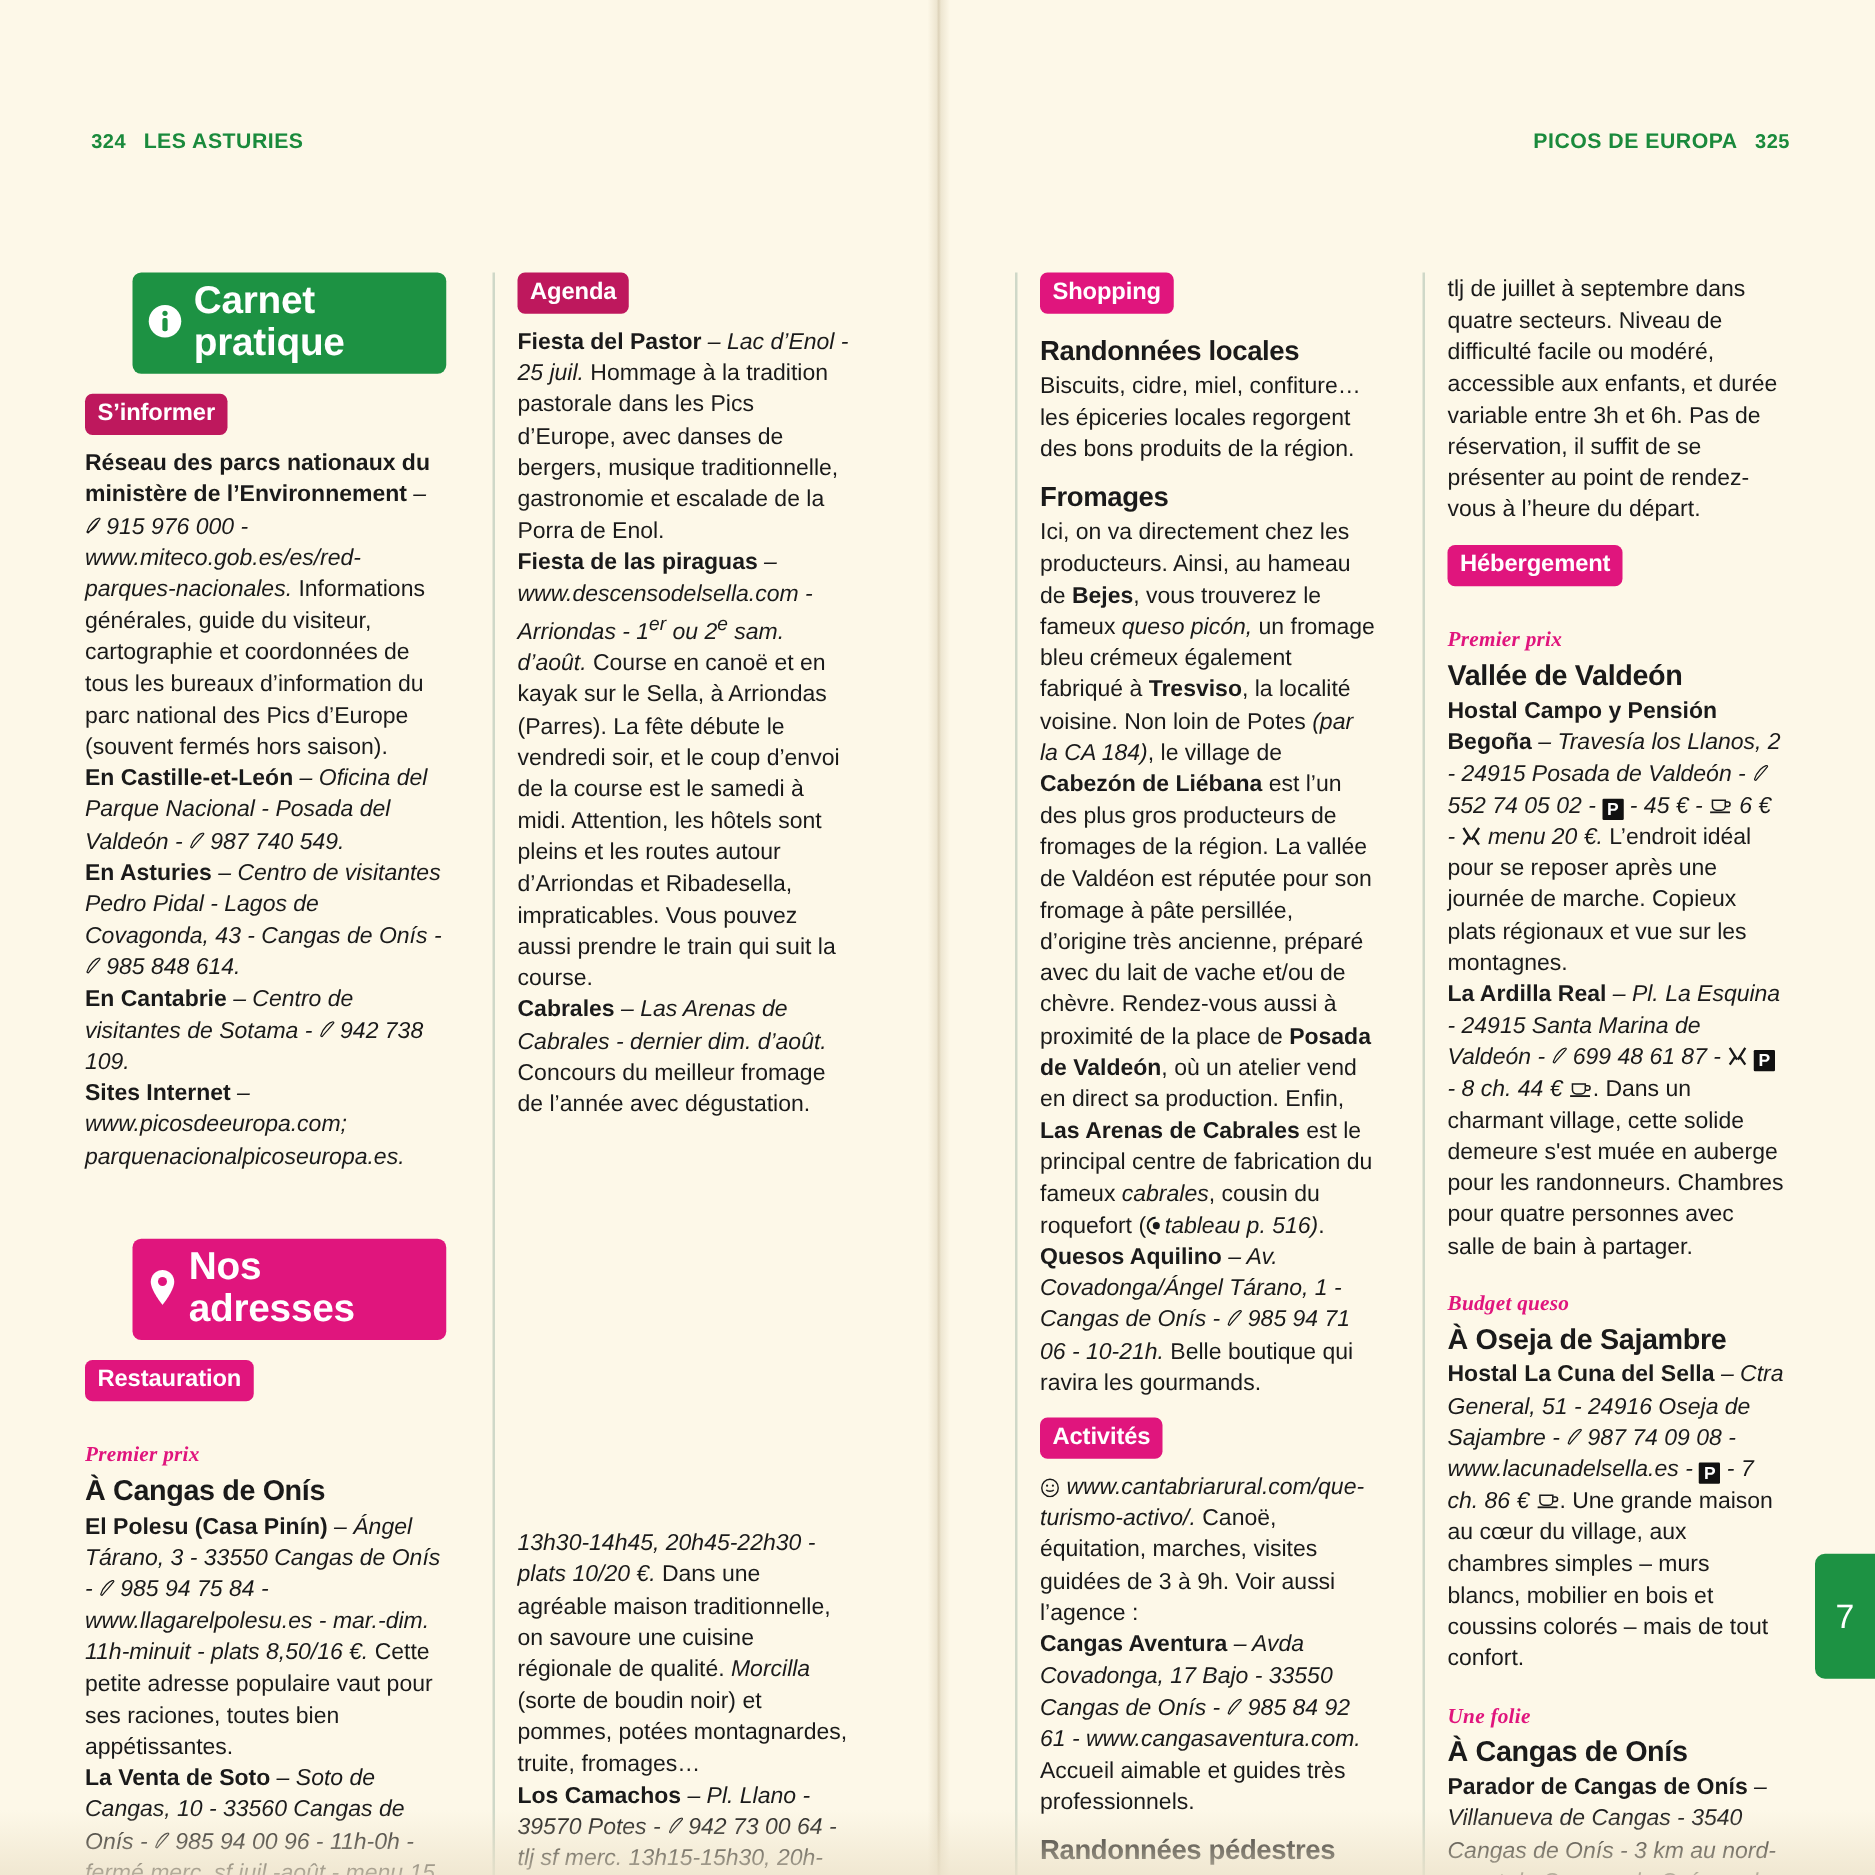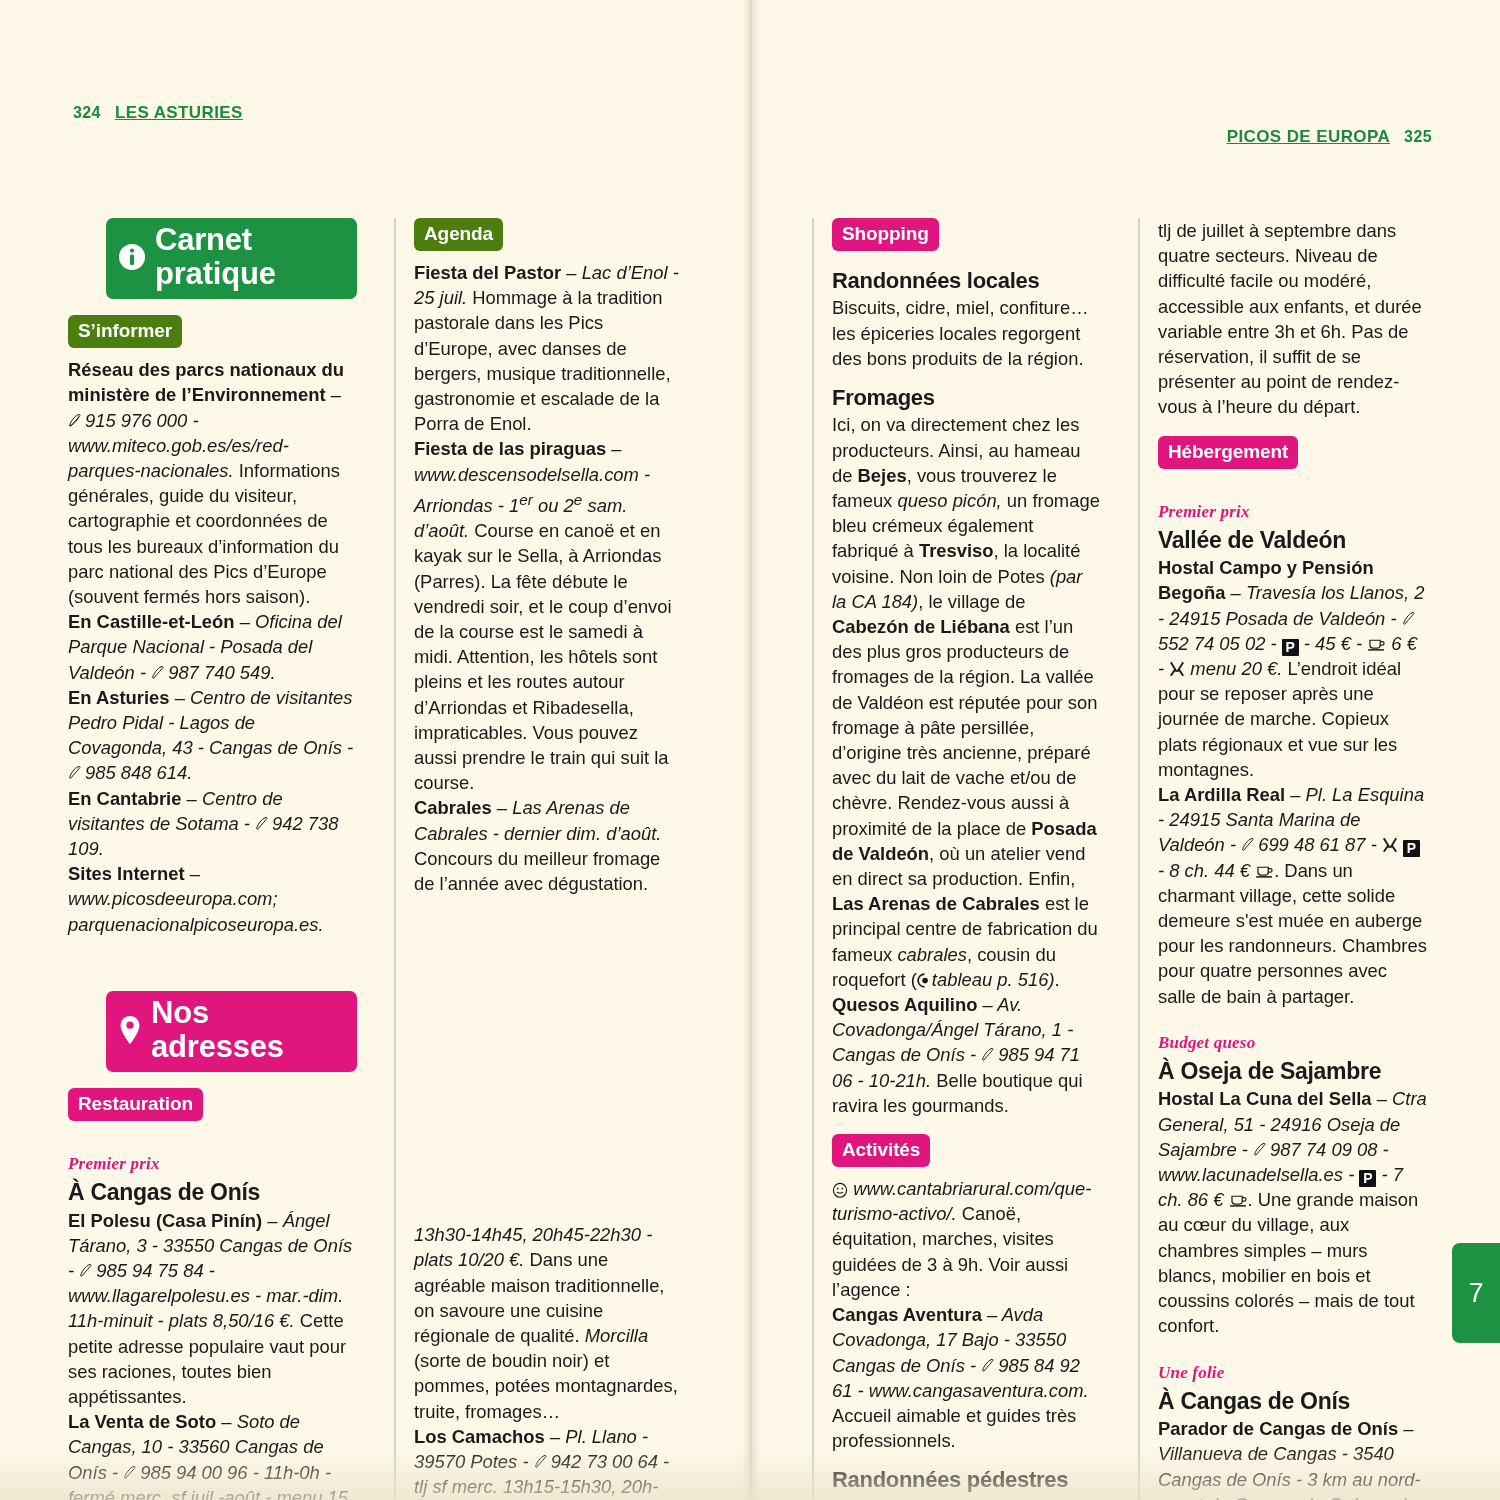--- a/index.html
+++ b/index.html
@@ -23,24 +23,24 @@
        rgba(253,248,232,0) 100%);
   }
   .page-bottom-fade {
     position:absolute; left:0; bottom:0; width:1500px; height:52px;
     background:linear-gradient(to bottom, rgba(253,248,232,0), rgba(236,226,202,.75));
   }
 
   
   .runhead { position:absolute; top:103px; font-size:17px; font-weight:bold; letter-spacing:.4px; }
   .runhead .folio { color:#1a8a3c; font-weight:bold; font-size:16px; }
-  .runhead .title { color:#1a8a3c;text-decoration:underline; }
+  .runhead .title { color:#1a8a3c; }
   #runhead-left { left:73px; }
   #runhead-left .title { margin-left:14px; }
-  #runhead-right { right:68px;margin-top:24px; }
+  #runhead-right { right:68px; }
   #runhead-right .folio { margin-left:14px; }
 
   
   .col { position:absolute; top:218px; width:289px; }
   .col.rule { border-left:2px solid #cfd8c8; padding-left:18px; }
   #col1 { left:68px; }
   #col2 { left:394px; }
   #col3 { left:812px; }
   #col4 { left:1138px; }
 
@@ -54,21 +54,21 @@
   .banner.green { background:#1d9243; }
   .banner.pink  { background:#e0157d; }
   .banner .bicon { flex:0 0 auto; display:block; }
 
   
   .badge {
     display:inline-block; color:#fff; font-weight:bold;
     font-size:19px; line-height:1; padding:6px 10px 8px 10px;
     border-radius:6px; margin:16px 0 9px 0; letter-spacing:-.1px;
   }
-  .badge.green { background:#4d7c0f; }
+  .badge.green { background:#be185d; }
   .badge.pink  { background:#e0157d; }
   .badge.tight { margin-top:0; }
 
   
   .pricecat {
     font-family:"Liberation Serif", serif;
     font-style:italic; font-weight:bold;
     color:#e0157d; font-size:17px;
     margin:24px 0 5px 0; letter-spacing:.2px;
   }

